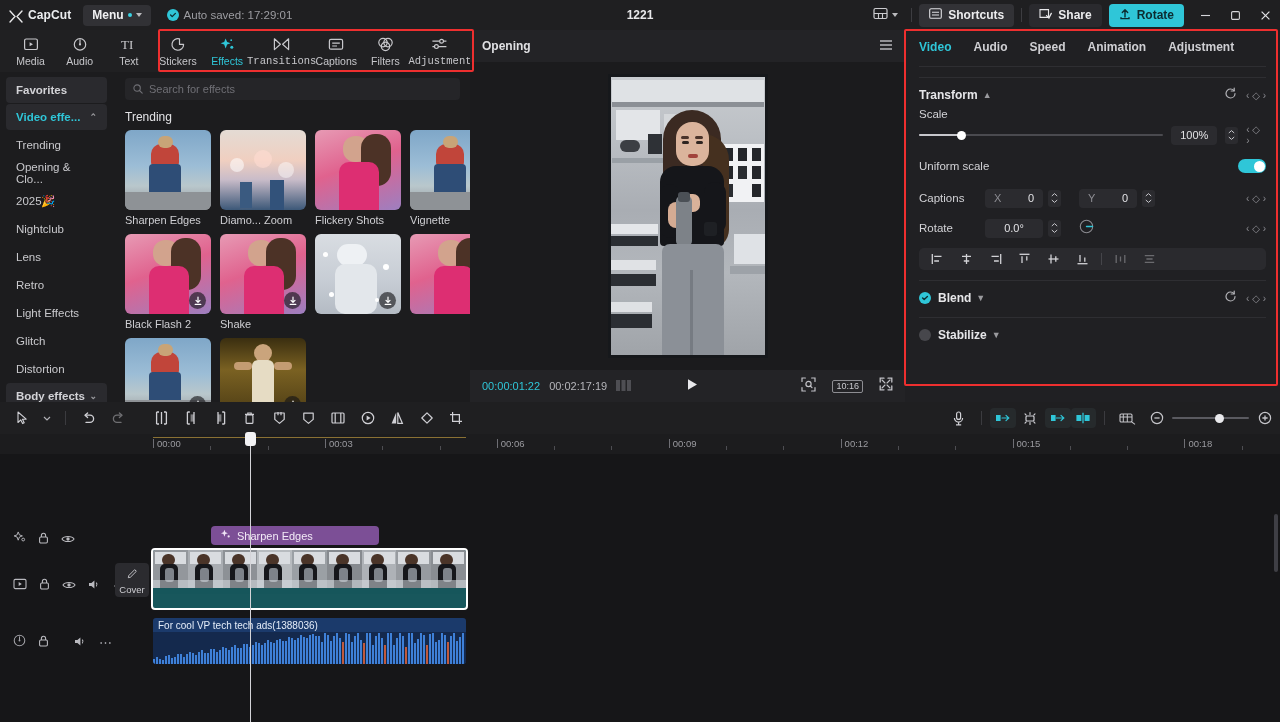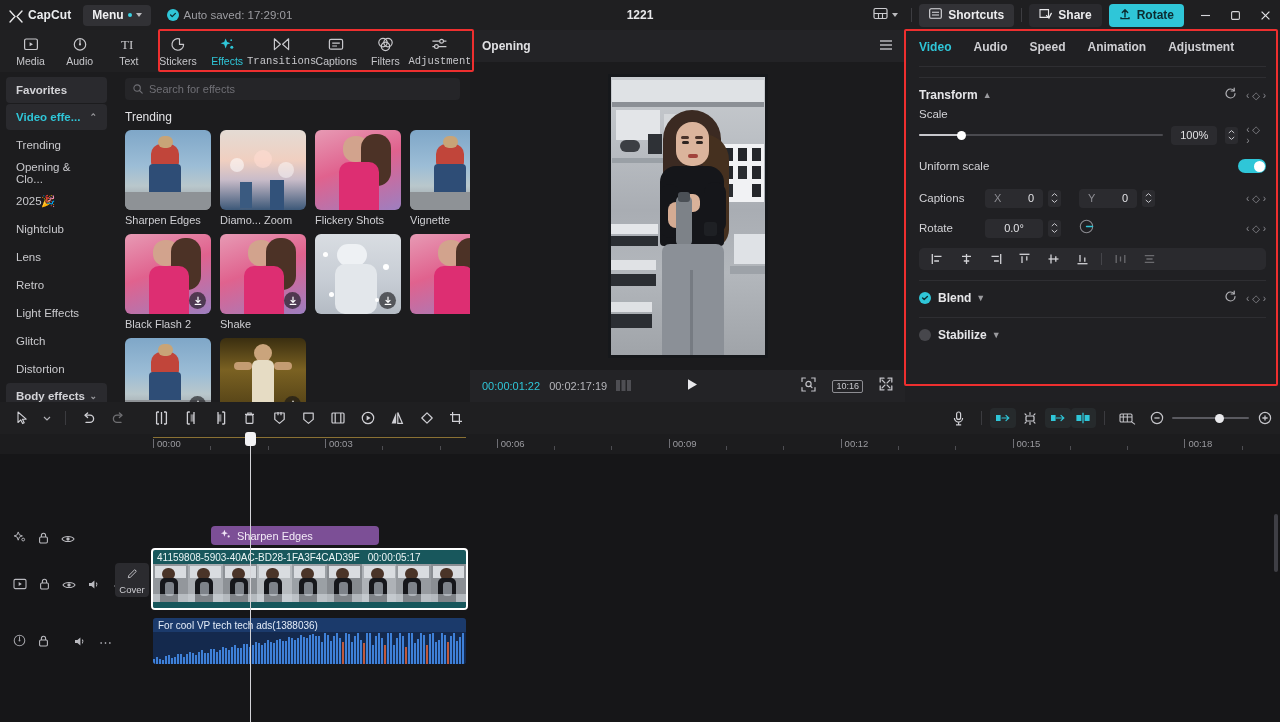--- a/index.html
+++ b/index.html
@@ -1120,24 +1120,20 @@
     <div class="cover-btn" style="left:115px; top:563px; top:109px;">
       <span>
         <svg width="11" height="11" viewBox="0 0 12 12">
             <path d="M1.4 10.6 L2 8.2 L8.4 1.8 L10.2 3.6 L3.8 10 Z" stroke="#cdcdd1" stroke-width="1" fill="none" stroke-linejoin="round"></path>
           </svg>
       </span>
       <span class="cl">Cover</span>
     </div>
 
     <div class="clip-vid" style="left:151px; top:94px; width:317px; height:62px;">
-      <div class="cname">
-        <span>41159808-5903-40AC-BD28-1FA3F4CAD39F</span>
-        <span style="margin-left:8px">00:00:05:17</span>
-      </div>
       <div class="filmstrip" id="filmstrip">
           <div class="fs-frame" style="background: rgb(147, 151, 156);">
             <div class="fig" style="left:2px;top:2px;width:31px;height:12px;background:#d9dce0"></div>
             <div class="fig" style="left:9px;top:4px;width:13px;height:12px;border-radius:6px;background:#4a3428"></div>
             <div class="fig" style="left:7px;top:14px;width:18px;height:24px;border-radius:5px 5px 0 0;background:#16171b"></div>
             <div class="fig" style="left:12px;top:18px;width:9px;height:14px;border-radius:3px;background:#7e838a"></div>
             <div class="fig" style="left:0;top:30px;width:35px;height:8px;background:rgba(215,220,225,.55)"></div>
           </div>
           <div class="fs-frame" style="background: rgb(169, 173, 178);">
             <div class="fig" style="left:2px;top:2px;width:31px;height:12px;background:#d9dce0"></div>

